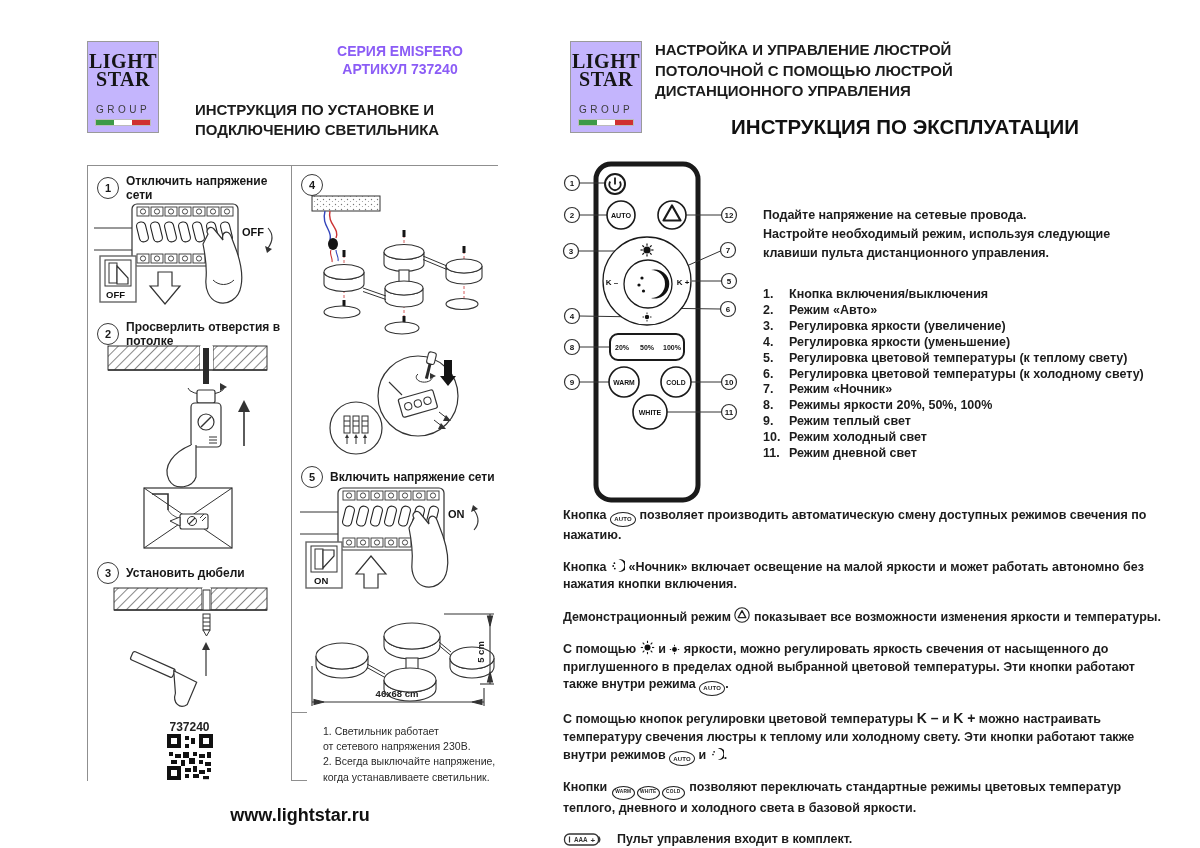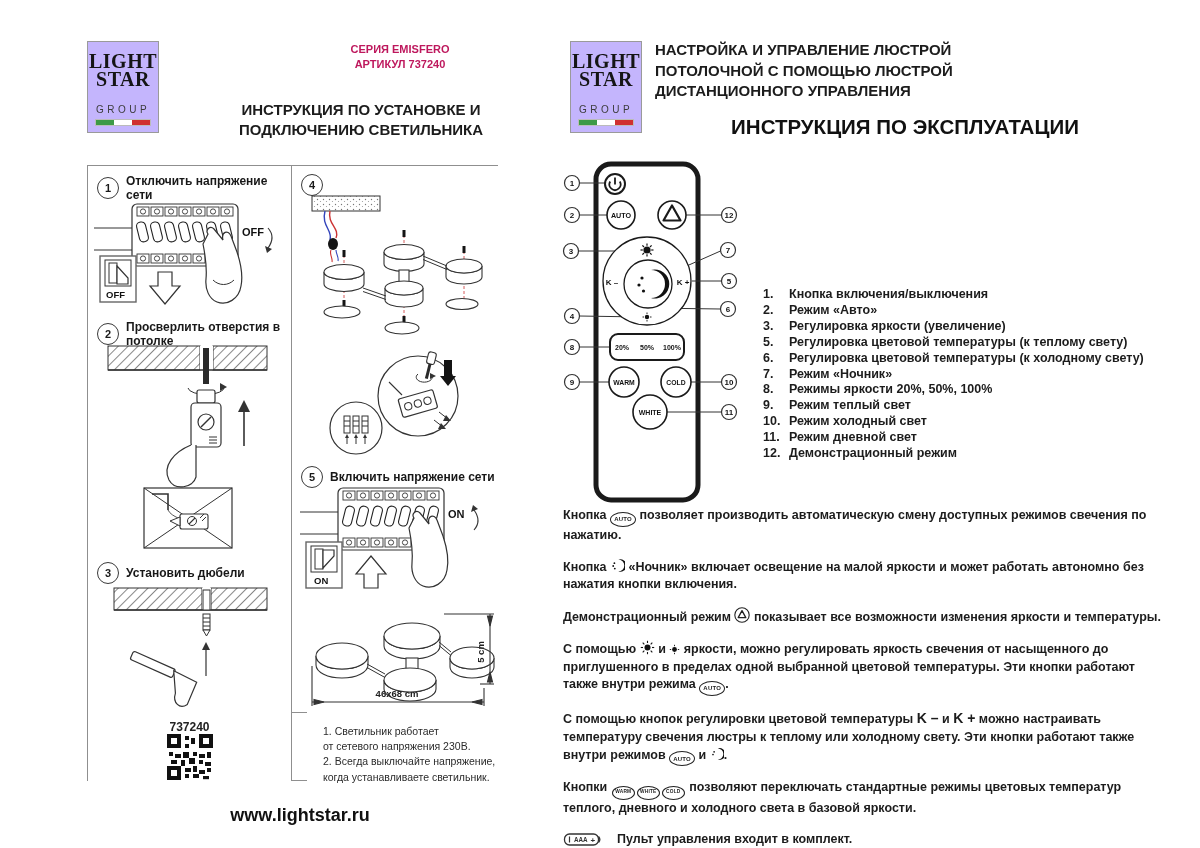--- a/index.html
+++ b/index.html
@@ -6,22 +6,22 @@
   .page{position:relative;width:1200px;height:848px;background:#fff;overflow:hidden;
         font-family:"Liberation Sans",sans-serif;color:#1a1a1a;}
   .abs{position:absolute;}
   
   .logo{width:72px;height:92px;border:1px solid #9a9a9a;background:#c4b5fd;text-align:center;box-sizing:border-box;padding-top:10px;}
   .logo .l1{font-family:"Liberation Serif",serif;font-weight:bold;font-size:20px;line-height:.92;letter-spacing:.5px;color:#151515;}
   .logo .l3{font-size:10px;letter-spacing:3.5px;color:#3c3c3c;margin-top:15px;}
   .flag{display:flex;width:54px;height:5px;margin:4px auto 0;border:1px solid #bbb;}
   .flag span{flex:1;}
   
-  .h-title{font-weight:bold;font-size:11px;line-height:1.32;text-align:center;color:#be185d;}
-  .h-sub{font-weight:bold;font-size:15px;line-height:1.3;text-align:center;color:#1c1c1c;}
+  .h-title{font-weight:bold;font-size:14px;line-height:1.32;text-align:center;color:#8b5cf6;}
+  .h-sub{font-weight:bold;font-size:15px;line-height:1.3;text-align:left;color:#1c1c1c;}
   .h-title-r{font-weight:bold;font-size:15px;line-height:1.38;text-align:left;color:#1c1c1c;}
   .h-sub-r{font-weight:bold;font-size:20.5px;text-align:center;margin-top:13px;color:#111;}
   .site{font-weight:bold;font-size:18px;text-align:center;color:#111;}
   
   .itable{left:87px;top:165px;width:411px;height:616px;border:1px solid #8f8f8f;box-sizing:border-box;}
   .cell{position:absolute;box-sizing:border-box;background:#fff;}
   .br{border-right:1px solid #8f8f8f;} .bb{border-bottom:1px solid #8f8f8f;}
   .stephead{position:absolute;left:9px;top:8px;display:flex;align-items:center;gap:7px;}
   .stepnum{width:20px;height:20px;border:1.2px solid #3a3a3a;border-radius:50%;display:flex;align-items:center;justify-content:center;
            font-size:11px;font-weight:bold;flex:0 0 auto;background:#fff;}
@@ -557,33 +557,38 @@
       <text x="173" y="153.8">6</text>
       <text x="173" y="94.8">7</text>
       <text x="17" y="191.8">8</text>
       <text x="17" y="226.8">9</text>
       <text x="174" y="226.8">10</text>
       <text x="174" y="256.8">11</text>
       <text x="174" y="59.8">12</text>
     </g>
   </svg>
 
+  <div class="abs intro" style="left:763px;top:206px;width:420px;">
+    <div>Подайте напряжение на сетевые провода.</div>
+    <div>Настройте необходимый режим, используя следующие</div>
+    <div>клавиши пульта дистанционного управления.</div>
+  </div>
 
   <div class="abs legend" style="left:763px;top:287px;width:420px;">
     <div><span class="num">1.</span><span>Кнопка включения/выключения</span></div>
     <div><span class="num">2.</span><span>Режим «Авто»</span></div>
     <div><span class="num">3.</span><span>Регулировка яркости (увеличение)</span></div>
+    <div><span class="num">4.</span><span>Регулировка яркости (уменьшение)</span></div>
     <div><span class="num">5.</span><span>Регулировка цветовой температуры (к теплому свету)</span></div>
     <div><span class="num">6.</span><span>Регулировка цветовой температуры (к холодному свету)</span></div>
     <div><span class="num">7.</span><span>Режим «Ночник»</span></div>
     <div><span class="num">8.</span><span>Режимы яркости 20%, 50%, 100%</span></div>
     <div><span class="num">9.</span><span>Режим теплый свет</span></div>
     <div><span class="num">10.</span><span>Режим холодный свет</span></div>
     <div><span class="num">11.</span><span>Режим дневной свет</span></div>
-    <div><span class="num">12.</span><span>Демонстрационный режим</span></div>
   </div>
 
   <div class="abs paras" style="left:563px;top:507px;width:604px;">
     <p>
       <span>Кнопка</span>
       <span class="pill">AUTO</span>
       <span>позволяет производить автоматическую смену доступных режимов свечения по нажатию.</span>
     </p>
     <p>
       <span>Кнопка</span>

